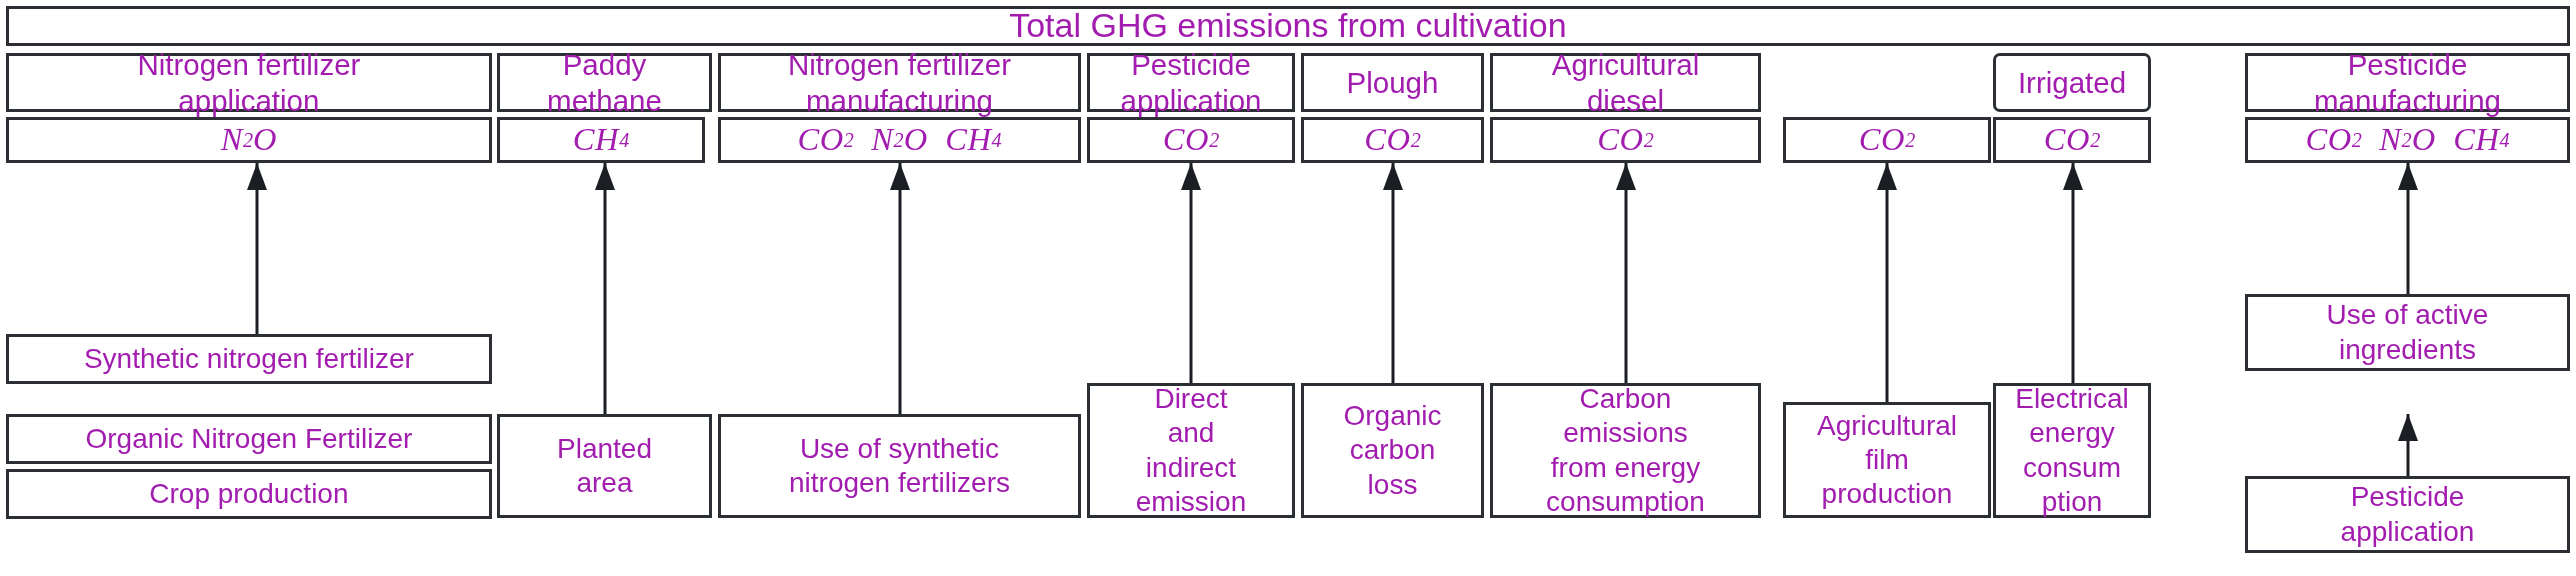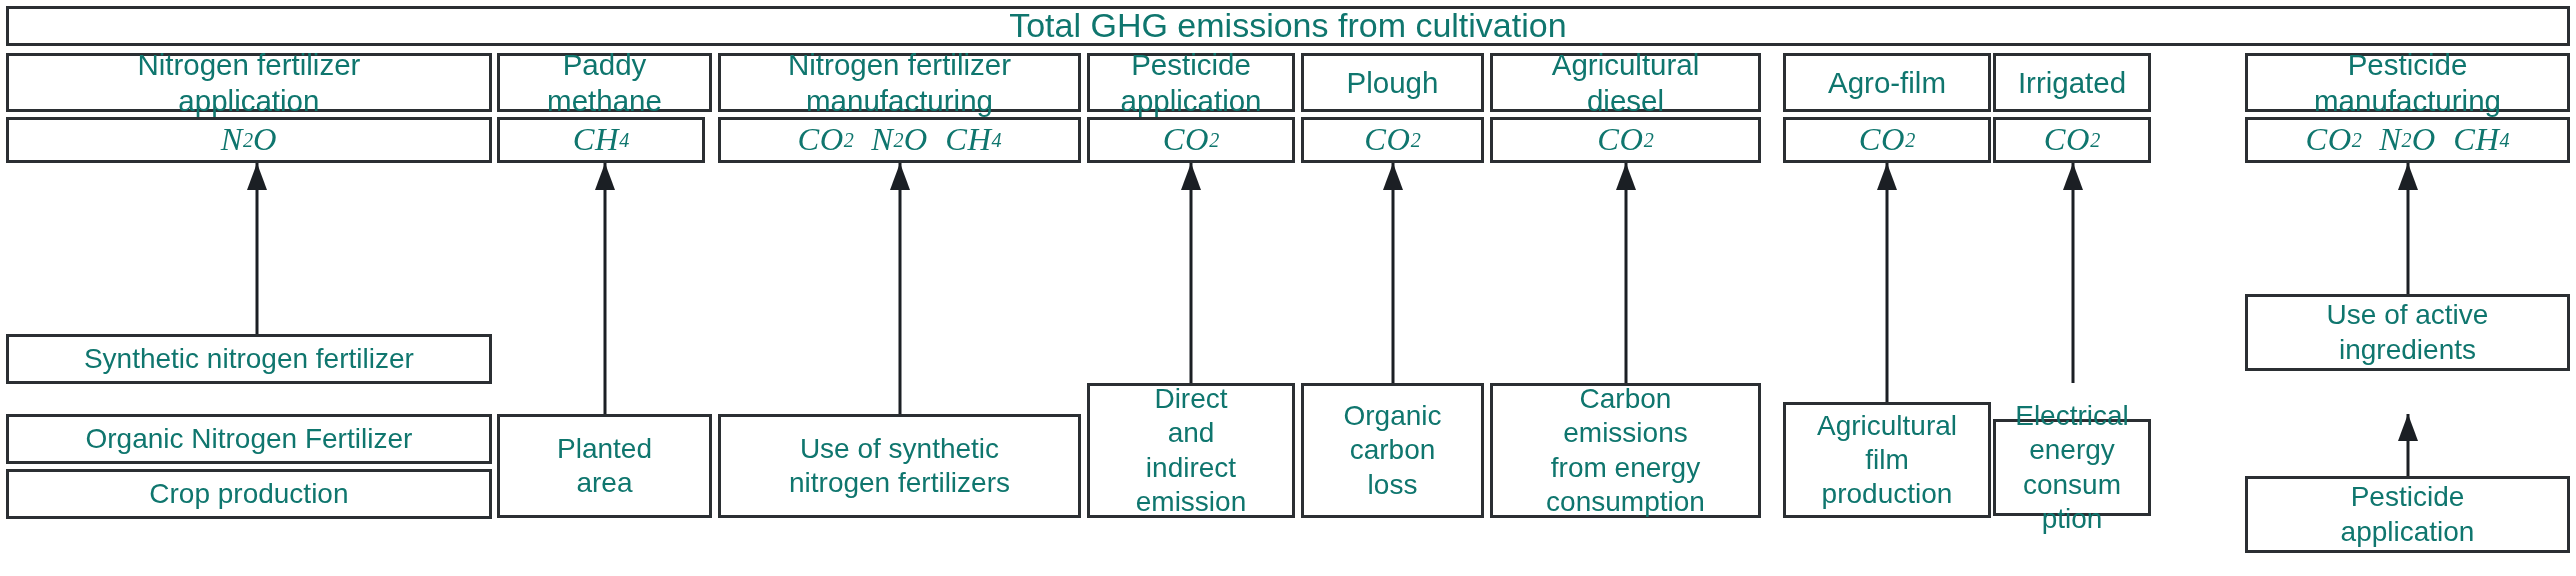--- a/index.html
+++ b/index.html
@@ -8,21 +8,21 @@
 
   .box{
     position:absolute;
     box-sizing:border-box;
     background:#ffffff;
     border:3px solid #2b2f33;
     display:flex;
     align-items:center;
     justify-content:center;
     text-align:center;
-    color:#0f766e;
+    color:#a21caf;
     line-height:1.22;
     padding:1.2px 4.7px;
     white-space:pre-line;
   }
   .title-box{font-size:34px;}
   .cat-box{font-size:29.5px;}
   .gas-box{
     font-family:"Liberation Serif",serif;
     font-style:italic;
     font-size:32.5px;
@@ -67,22 +67,21 @@
 application</div>
   <div class="box cat-box" style="left:497px;top:53px;width:215px;height:59px;">Paddy
 methane</div>
   <div class="box cat-box" style="left:718px;top:53px;width:363px;height:59px;">Nitrogen fertilizer
 manufacturing</div>
   <div class="box cat-box" style="left:1087px;top:53px;width:208px;height:59px;">Pesticide
 application</div>
   <div class="box cat-box" style="left:1301px;top:53px;width:183px;height:59px;text-align:center;">Plough</div>
   <div class="box cat-box" style="left:1490px;top:53px;width:271px;height:59px;">Agricultural
 diesel</div>
-  <div class="box cat-box" style="left:1783px;top:53px;width:208px;height:59px;">Agro-film</div>
-  <div class="box cat-box" style="left:1993px;top:53px;width:158px;height:59px;">Irrigated</div>
+  <div class="box cat-box" style="left:1993px;top:53px;width:158px;height:59px;border-radius:7px;">Irrigated</div>
   <div class="box cat-box" style="left:2245px;top:53px;width:325px;height:59px;">Pesticide
 manufacturing</div>
 
   <div class="box gas-box" style="left:5.9px;top:117px;width:486px;height:46px;">N<sub>2</sub>O</div>
   <div class="box gas-box" style="left:497px;top:117px;width:208px;height:46px;">CH<sub>4</sub></div>
   <div class="box gas-box" style="left:718px;top:117px;width:363px;height:46px;">CO<sub>2</sub>&nbsp; N<sub>2</sub>O&nbsp; CH<sub>4</sub></div>
   <div class="box gas-box" style="left:1087px;top:117px;width:208px;height:46px;">CO<sub>2</sub></div>
   <div class="box gas-box" style="left:1301px;top:117px;width:183px;height:46px;">CO<sub>2</sub></div>
   <div class="box gas-box" style="left:1490px;top:117px;width:271px;height:46px;">CO<sub>2</sub></div>
   <div class="box gas-box" style="left:1783px;top:117px;width:208px;height:46px;">CO<sub>2</sub></div>
@@ -151,21 +150,21 @@
 
   <div class="box src-box" style="left:1490px;top:383px;width:271px;height:135px;">Carbon
 emissions
 from energy
 consumption</div>
 
   <div class="box src-box" style="left:1783px;top:402px;width:208px;height:116px;">Agricultural
 film
 production</div>
 
-  <div class="box src-box" style="left:1993px;top:383px;width:158px;height:97px;margin-top:36px;">Electrical
+  <div class="box src-box" style="left:1993px;top:383px;width:158px;height:135px;">Electrical
 energy
 consum
 ption</div>
 
   <div class="box src-box" style="left:2245px;top:294px;width:325px;height:77px;">Use of active
 ingredients</div>
 
   <div class="box src-box" style="left:2245px;top:476px;width:325px;height:77px;">Pesticide
 application</div>
 

